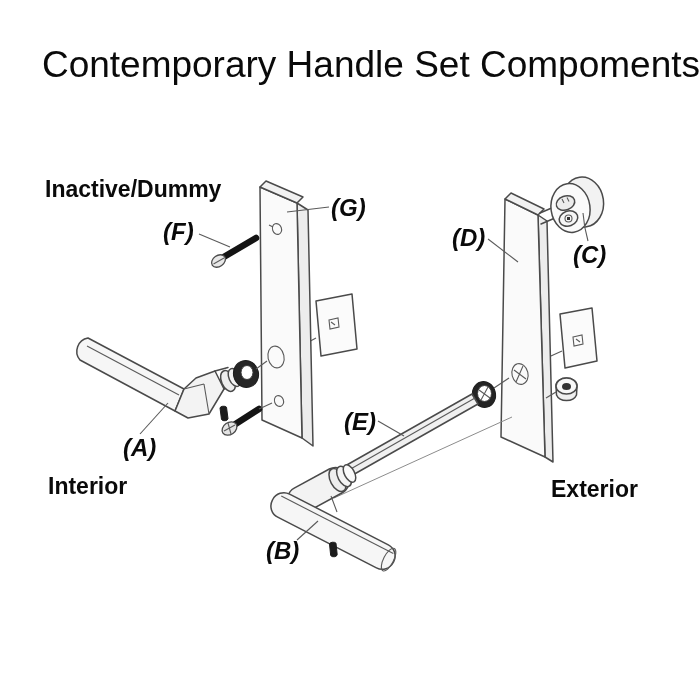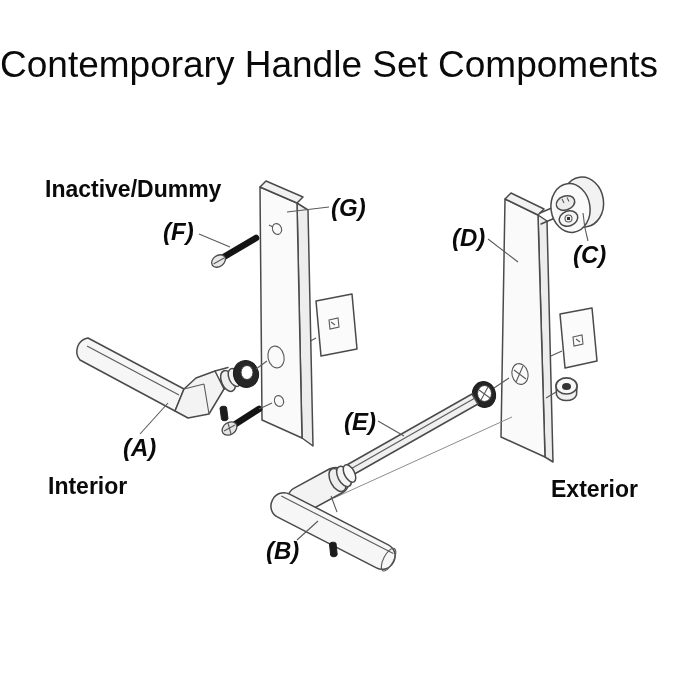--- a/index.html
+++ b/index.html
@@ -1,21 +1,21 @@
 <!DOCTYPE html>
 <html><head>
 <meta charset="utf-8">
 <style>
   html,body{margin:0;padding:0;background:#ffffff;}
   .stage{
     position:relative;width:700px;height:700px;background:#ffffff;
     font-family:"Liberation Sans", sans-serif;overflow:hidden;
   }
   .title{
-    position:absolute;top:44px;left:0;width:700px;text-align:left;
+    position:absolute;top:44px;left:0;width:700px;text-align:right;
     font-size:37px;line-height:42px;font-weight:400;color:#0a0a0a;white-space:nowrap;
   }
   svg.diagram{position:absolute;left:0;top:0;}
   .ln{fill:none;stroke:#4a4a4a;stroke-width:1.5;stroke-linejoin:round;stroke-linecap:round;}
   .fl{stroke:#4a4a4a;stroke-width:1.5;stroke-linejoin:round;}
   .thin{stroke:#5a5a5a;stroke-width:1.1;fill:none;}
   .axis{stroke:#8c8c8c;stroke-width:1;fill:none;}
   .dk{fill:#1c1c1c;stroke:#1c1c1c;stroke-width:1;}
   text.sec{font-weight:700;font-size:23px;fill:#0a0a0a;font-family:"Liberation Sans",sans-serif;}
   text.part{font-style:italic;font-weight:700;font-size:24px;fill:#0a0a0a;font-family:"Liberation Sans",sans-serif;}

